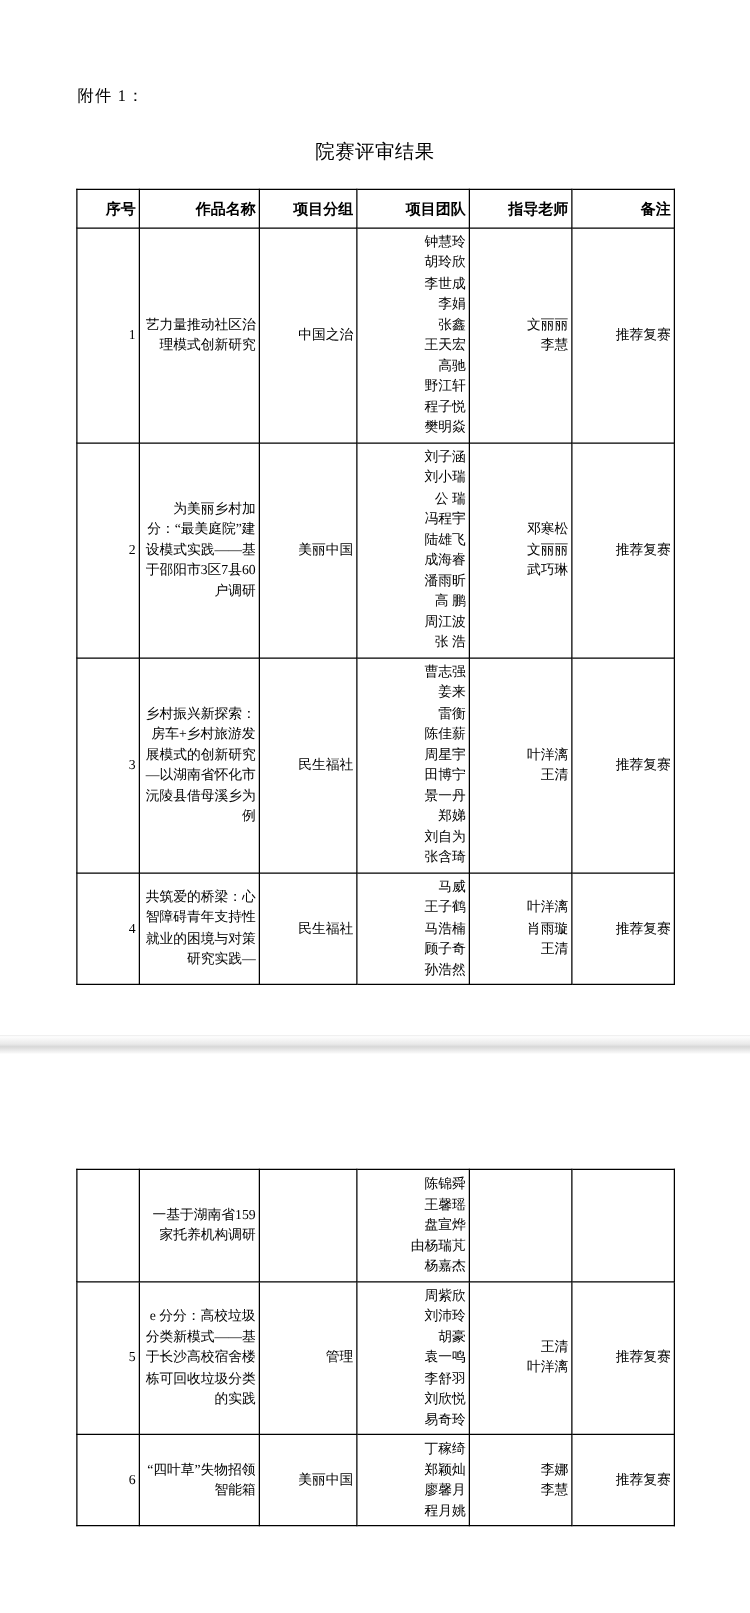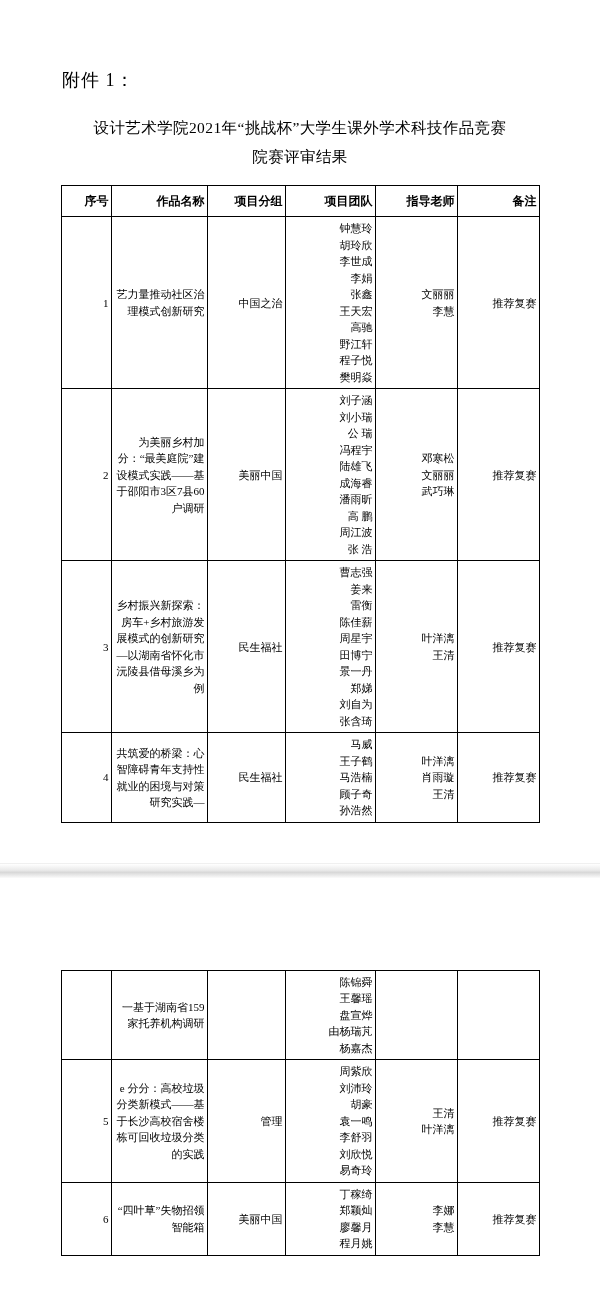--- a/index.html
+++ b/index.html
@@ -14,21 +14,21 @@
     color: #000000;
     position: relative;
   }
   .page {
     width: 600px;
     position: relative;
     background: #ffffff;
     padding-top: 0;
   }
   .attachment-label {
-    font-size: 18px;
+    font-size: 13px;
     letter-spacing: 1px;
     padding: 68px 0 0 62px;
   }
   .doc-title {
     text-align: center;
     font-size: 15.5px;
     line-height: 1.85;
     margin: 22px auto 0 auto;
     width: 470px;
     letter-spacing: 0.4px;
@@ -89,21 +89,20 @@
   .bottom-pad { height: 60px; }
 </style>
 </head>
 <body>
 
 <div class="page">
 
   <div class="attachment-label">附件 1：</div>
 
   <div class="doc-title">
-    <span>设计艺术学院2021年“挑战杯”大学生课外学术科技作品竞赛</span>
     <span class="line2">院赛评审结果</span>
   </div>
 
   <table class="results">
     <colgroup>
       <col class="c-seq">
         <col class="c-name">
         <col class="c-group">
       <col class="c-team">
         <col class="c-teacher">

